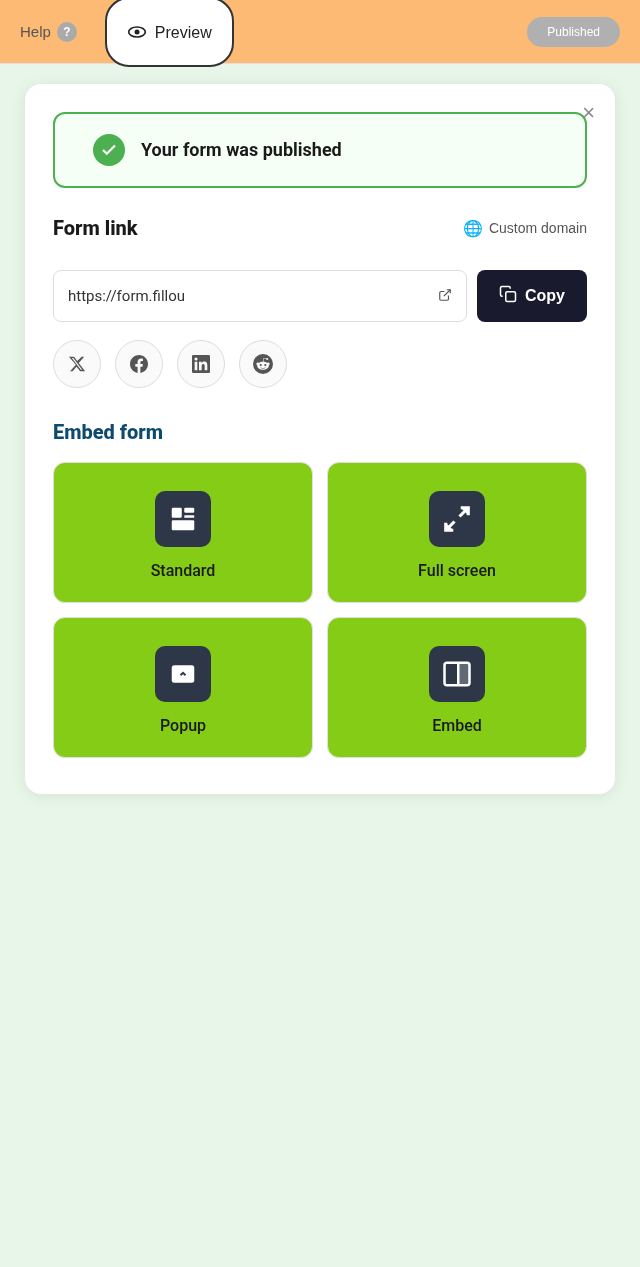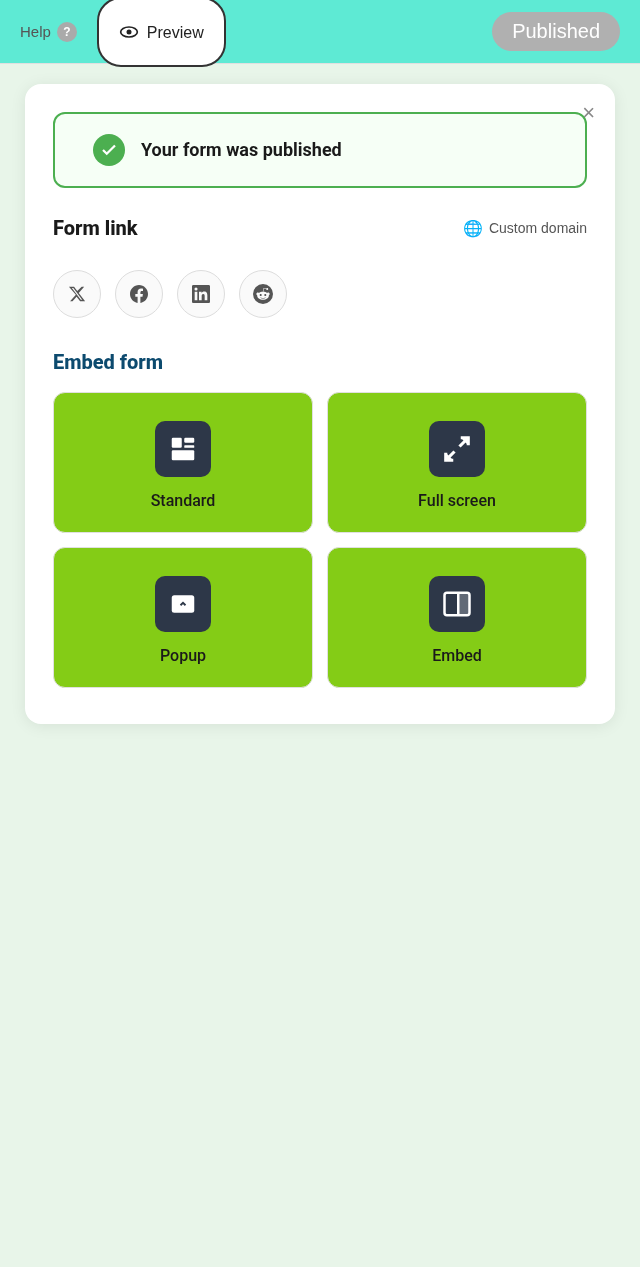--- a/index.html
+++ b/index.html
@@ -10,23 +10,23 @@
       background: #e8f5e9;
       font-family: -apple-system, BlinkMacSystemFont, 'Segoe UI', Roboto, sans-serif;
       position: relative;
     }
 
     
     .top-bar {
       display: flex;
       align-items: center;
       padding: 12px 20px;
-      background: #5eead4;
+      background: #fdba74;
       border-bottom: 1px solid #e0e0e0;
-      gap: 20px;
+      gap: 28px;
       height: 64px;
     }
 
     .help-btn {
       display: flex;
       align-items: center;
       gap: 6px;
       color: #555;
       font-size: 15px;
       cursor: pointer;
@@ -59,21 +59,21 @@
       font-weight: 500;
       cursor: pointer;
       color: #222;
     }
 
     .published-btn {
       padding: 8px 20px;
       border-radius: 24px;
       background: #b0b0b0;
       color: #fff;
-      font-size: 20px;
+      font-size: 12px;
       font-weight: 500;
       border: none;
       cursor: pointer;
       margin-left: auto;
     }
 
     
     .content-area {
       padding: 20px;
       background: #e8f5e9;
@@ -332,20 +332,41 @@
     </div>
 
     <div class="section-header">
       <h2 class="section-title">Form link</h2>
       <button class="custom-domain-btn">
         <span class="globe-icon">🌐</span>
         <span>Custom domain</span>
       </button>
     </div>
 
+    <div class="url-row">
+      <div class="url-field">
+        <span class="url-text">https://form.fillou</span>
+        <span class="external-link-icon">
+          <svg width="14" height="14" viewBox="0 0 24 24" fill="none" stroke="currentColor" stroke-width="2">
+            <path d="M18 13v6a2 2 0 0 1-2 2H5a2 2 0 0 1-2-2V8a2 2 0 0 1 2-2h6"></path>
+            <polyline points="15 3 21 3 21 9"></polyline>
+            <line x1="10" y1="14" x2="21" y2="3"></line>
+          </svg>
+        </span>
+      </div>
+      <button class="copy-btn">
+        <span class="copy-icon">
+          <svg width="18" height="18" viewBox="0 0 24 24" fill="none" stroke="#fff" stroke-width="2">
+            <rect x="9" y="9" width="13" height="13" rx="2" ry="2"></rect>
+            <path d="M5 15H4a2 2 0 0 1-2-2V4a2 2 0 0 1 2-2h9a2 2 0 0 1 2 2v1"></path>
+          </svg>
+        </span>
+        <span>Copy</span>
+      </button>
+    </div>
 
     <div class="social-row">
       <button class="social-btn">
         <svg width="18" height="18" viewBox="0 0 24 24" fill="#555">
           <path d="M18.244 2.25h3.308l-7.227 8.26 8.502 11.24H16.17l-4.714-6.231-5.401 6.231H2.746l7.73-8.835L1.254 2.25H8.08l4.259 5.63L18.244 2.25zm-1.161 17.52h1.833L7.084 4.126H5.117L17.083 19.77z"></path>
         </svg>
       </button>
       <button class="social-btn">
         <svg width="18" height="18" viewBox="0 0 24 24" fill="#555">
           <path d="M24 12.073c0-6.627-5.373-12-12-12s-12 5.373-12 12c0 5.99 4.388 10.954 10.125 11.854v-8.385H7.078v-3.47h3.047V9.43c0-3.007 1.792-4.669 4.533-4.669 1.312 0 2.686.235 2.686.235v2.953H15.83c-1.491 0-1.956.925-1.956 1.874v2.25h3.328l-.532 3.47h-2.796v8.385C19.612 23.027 24 18.062 24 12.073z"></path>

